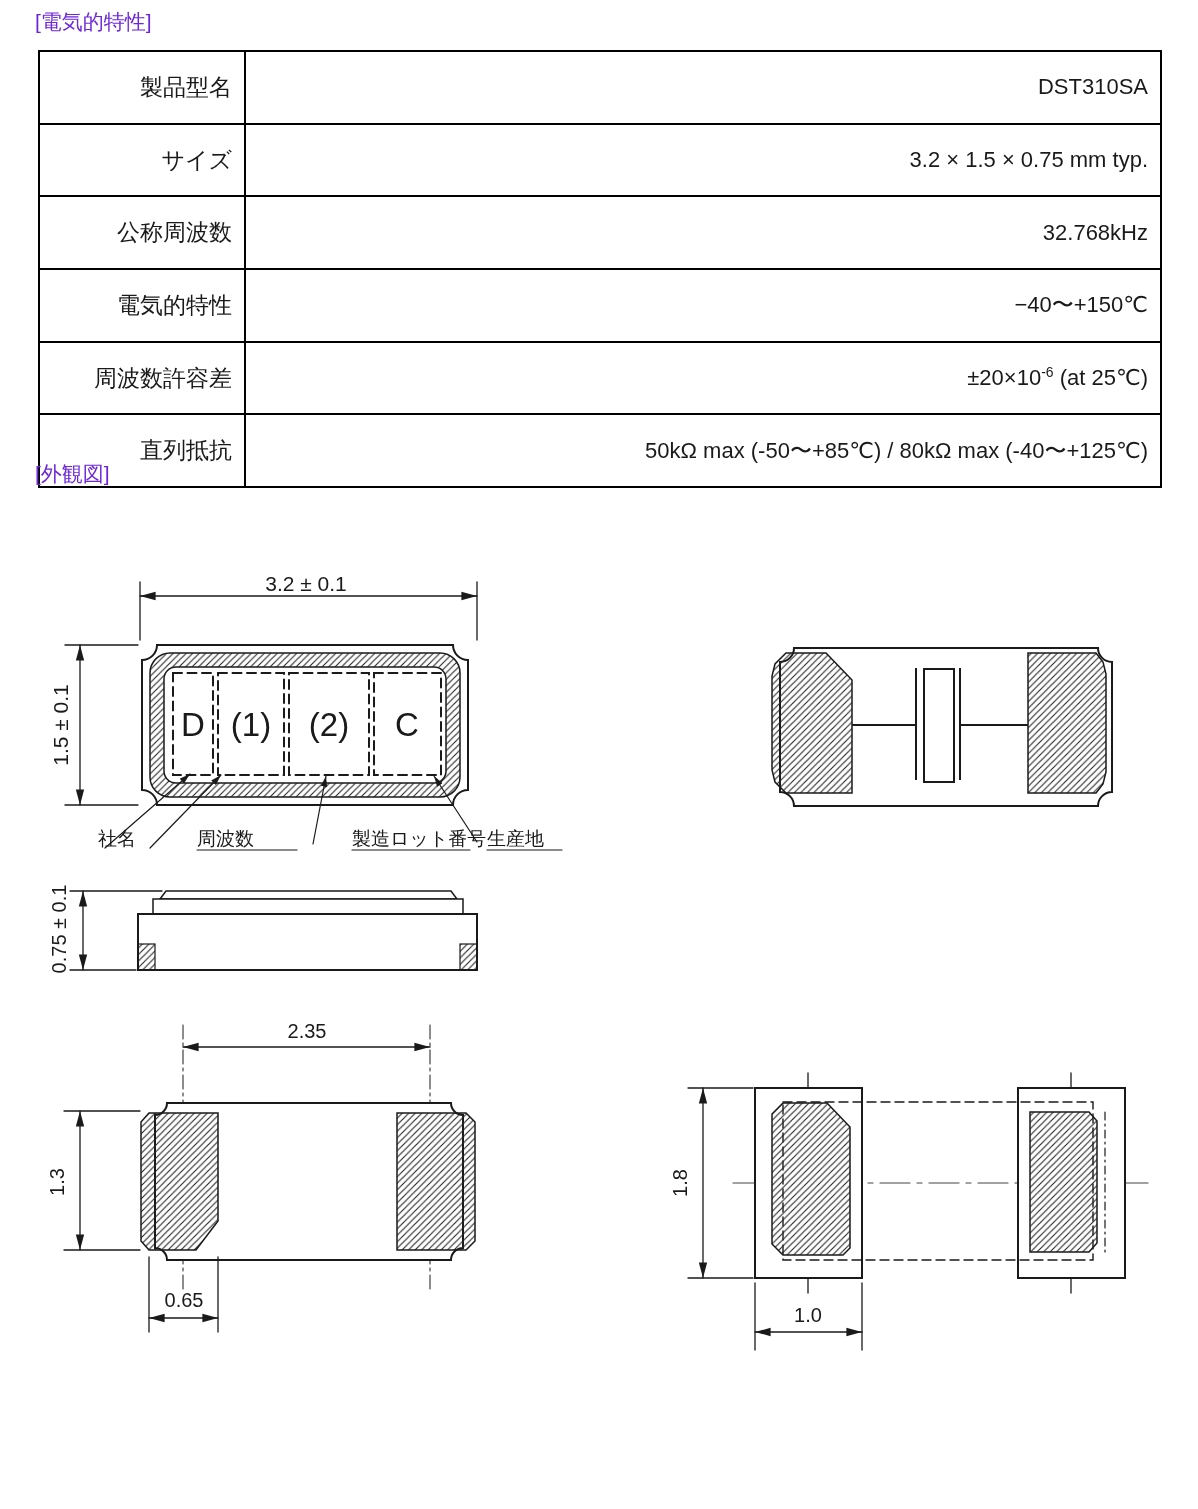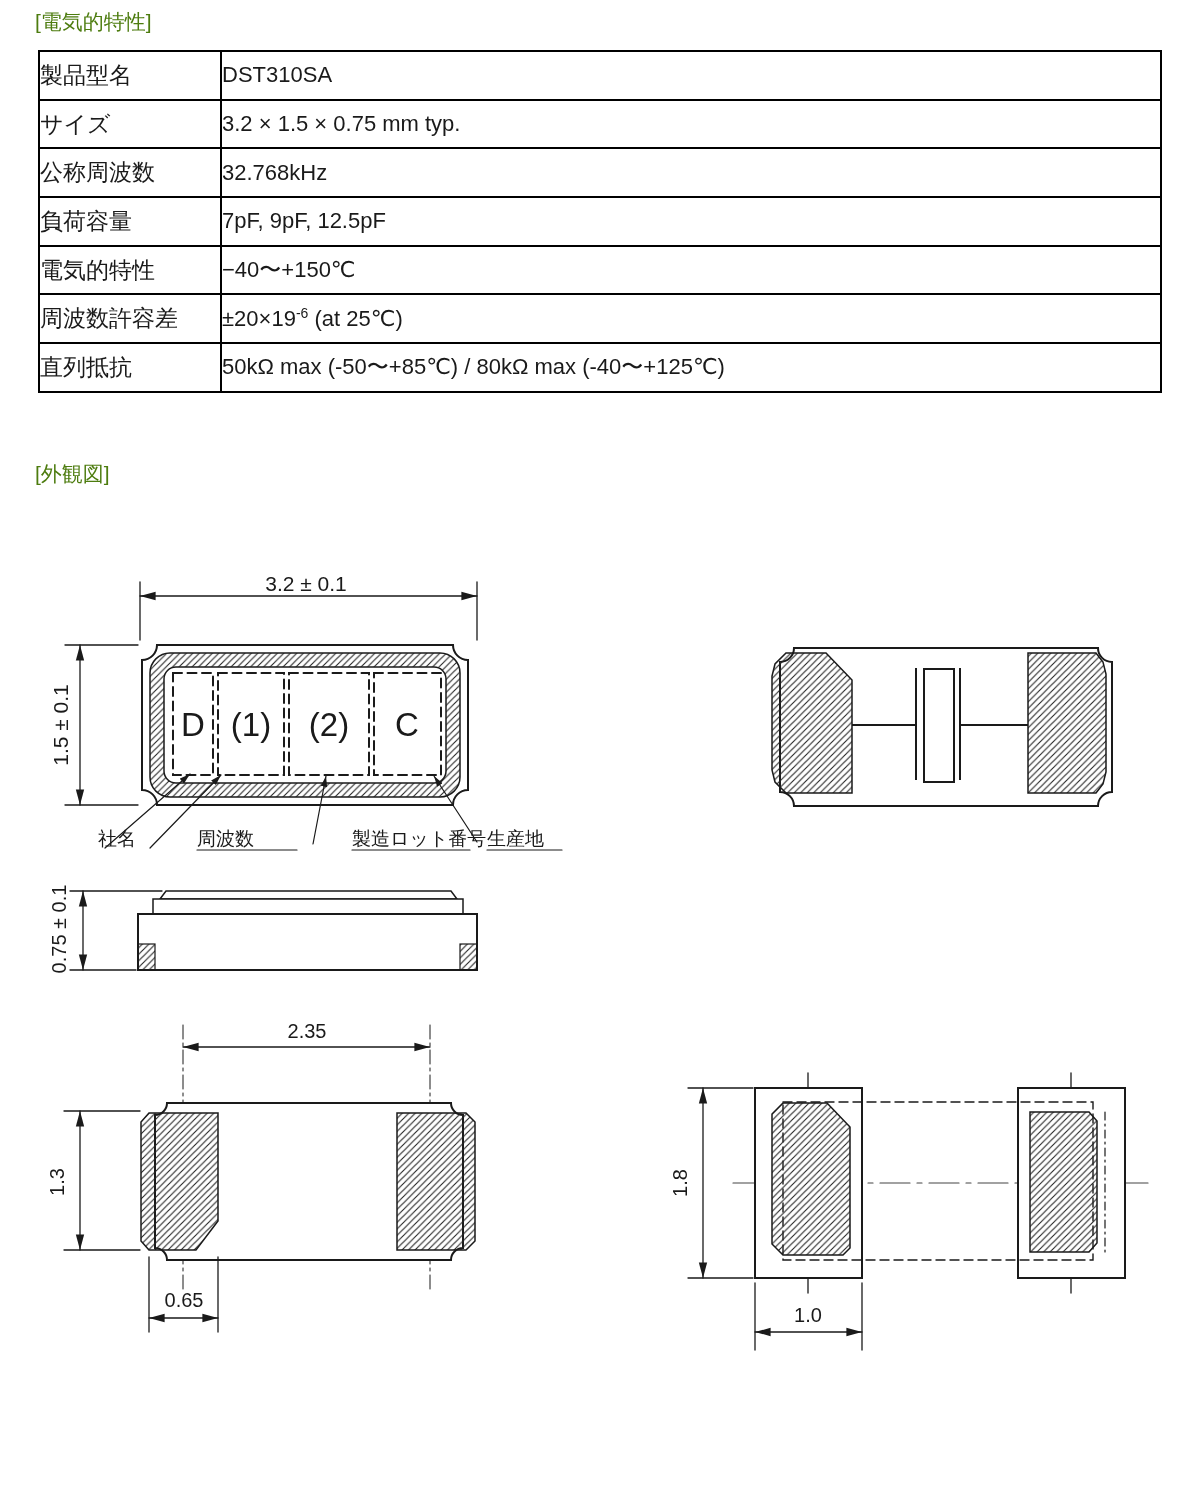--- a/index.html
+++ b/index.html
@@ -1,30 +1,30 @@
 <!DOCTYPE html>
 <html><head>
 <meta charset="utf-8">
 <style>
   html,body{margin:0;padding:0;background:#fff;}
   body{
     width:1198px;height:1509px;position:relative;
     font-family:"Liberation Sans","DejaVu Sans",sans-serif;
     color:#1a1a1a;
   }
-  .sec-title{position:absolute;left:35px;font-size:21px;color:#4d7c0f;}
+  .sec-title{position:absolute;left:35px;font-size:21px;color:#6d28d9;}
   #title1{top:8px;}
   #title2{top:460px;}
   table.spec{
     position:absolute;left:38px;top:50px;width:1124px;
     border-collapse:collapse;table-layout:fixed;
   }
   table.spec td{
     border:2px solid #000;height:46.7px;vertical-align:middle;
-    text-align:left;padding:0;
+    text-align:right;padding:12px;
   }
   td.lbl{width:180px;font-size:23px;}
   td.val{font-size:22px;}
   td.val sup{font-size:14px;}
   #drawings{position:absolute;left:0;top:560px;}
   svg text{fill:#1a1a1a;}
   .dimtxt{font-size:20px;}
   .dimtxt-lg{font-size:21px;}
   .marktxt{font-size:33px;}
   .leadtxt{font-size:19px;}
@@ -42,30 +42,26 @@
     </tr>
     <tr>
       <td class="lbl">サイズ</td>
       <td class="val">3.2 × 1.5 × 0.75 mm typ.</td>
     </tr>
     <tr>
       <td class="lbl">公称周波数</td>
       <td class="val">32.768kHz</td>
     </tr>
     <tr>
-      <td class="lbl">負荷容量</td>
-      <td class="val">7pF, 9pF, 12.5pF</td>
-    </tr>
-    <tr>
       <td class="lbl">電気的特性</td>
       <td class="val">−40〜+150℃</td>
     </tr>
     <tr>
       <td class="lbl">周波数許容差</td>
-      <td class="val"><span>±20×19</span><sup>-6</sup><span> (at 25℃)</span></td>
+      <td class="val"><span>±20×10</span><sup>-6</sup><span> (at 25℃)</span></td>
     </tr>
     <tr>
       <td class="lbl">直列抵抗</td>
       <td class="val">50kΩ max (-50〜+85℃) / 80kΩ max (-40〜+125℃)</td>
     </tr>
   </tbody>
 </table>
 
 <div id="title2" class="sec-title">[外観図]</div>
 

